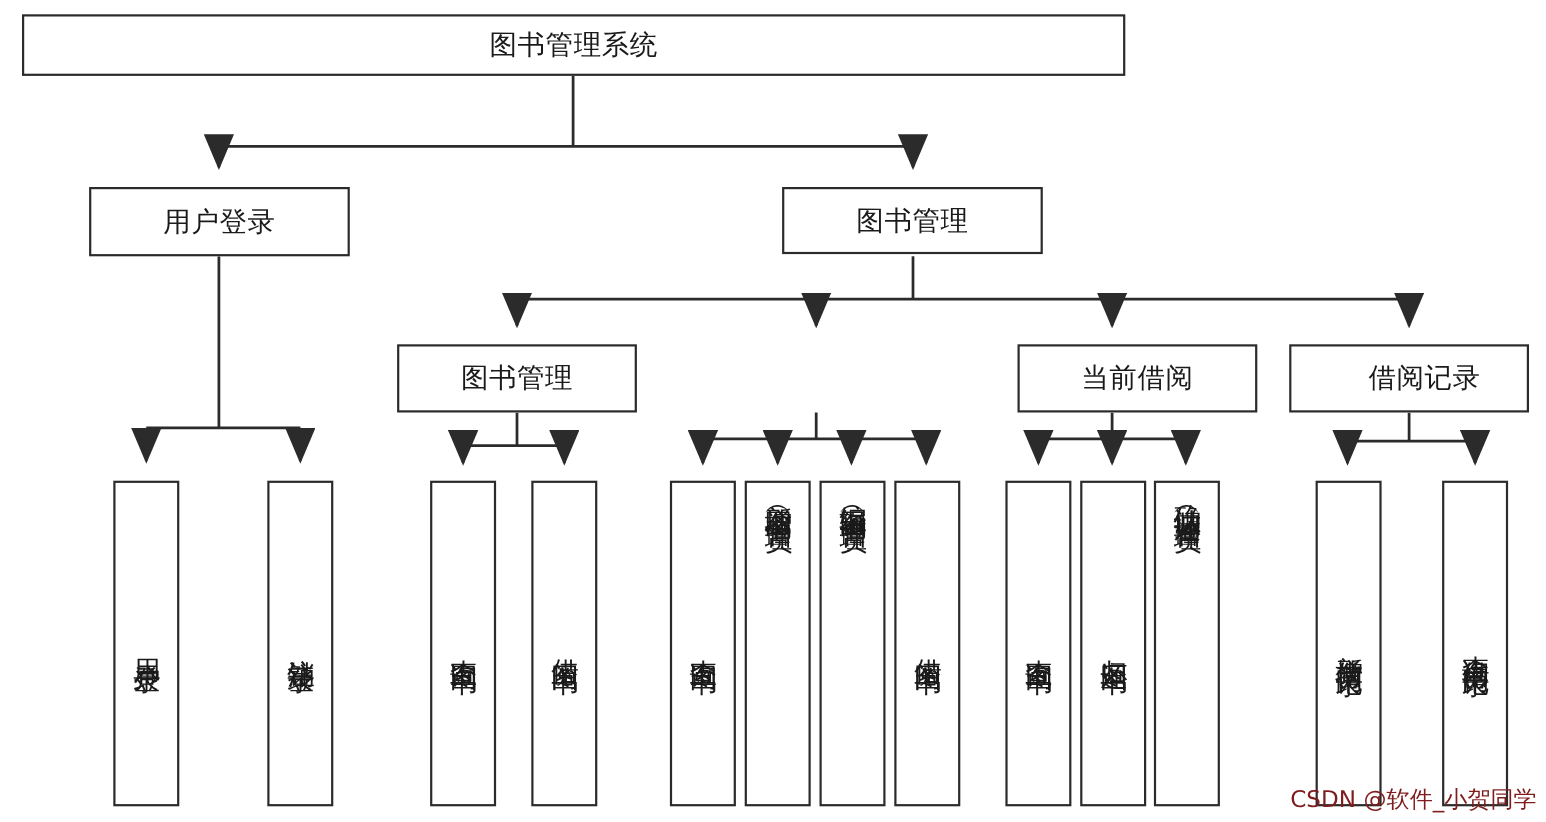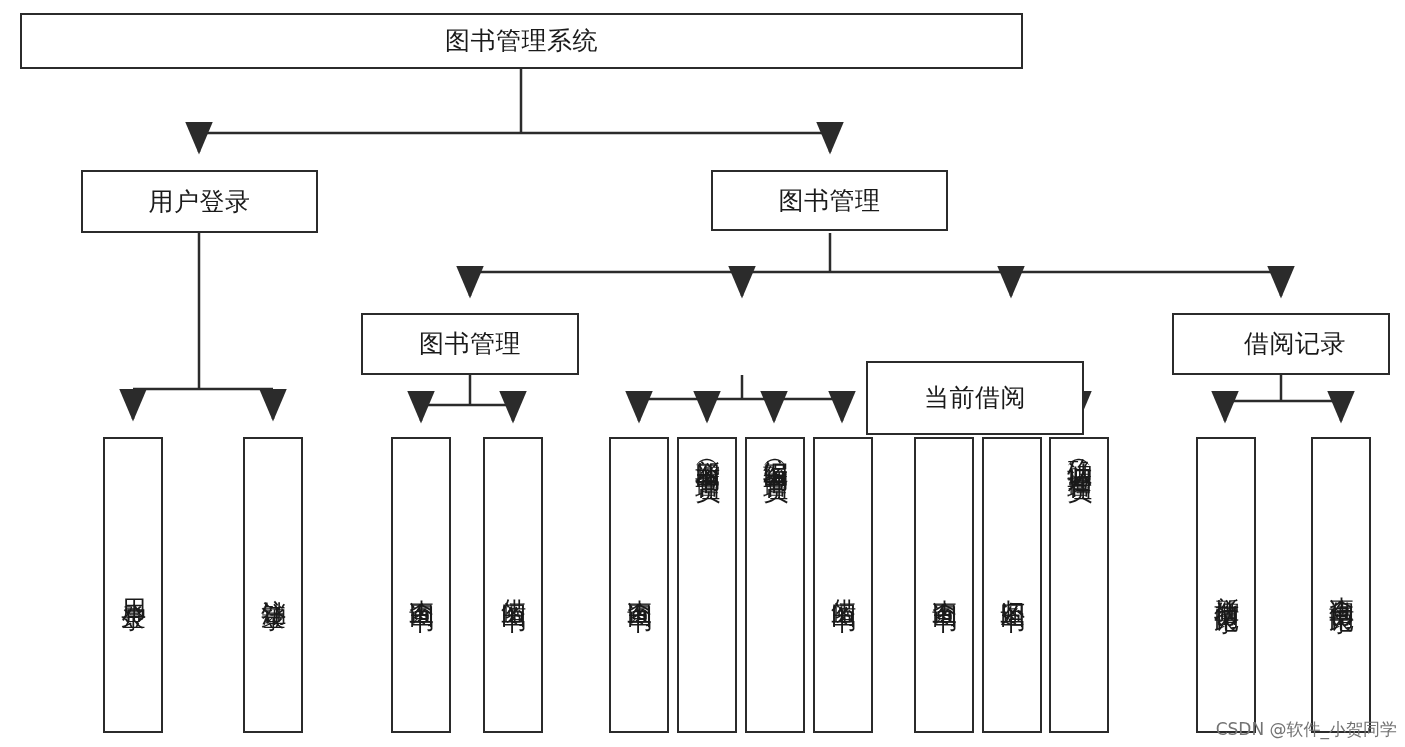--- a/index.html
+++ b/index.html
@@ -66,22 +66,22 @@
     white-space: nowrap;
   }
   
   .node.vert.center {
     align-items: center;
   }
   .watermark {
     position: absolute;
     right: 8px;
     bottom: 6px;
-    font-size: 17px;
-    color: #737373;
+    font-size: 21px;
+    color: #7f1d1d;
     white-space: nowrap;
     z-index: 5;
     font-family: "DejaVu Sans", "Liberation Sans", sans-serif;
     margin-left: 48px;
   }
 </style>
 </head>
 <body>
 
 <div id="canvas">
@@ -148,21 +148,21 @@
   <div class="node horiz" style="left:81px; top:170px; width:237px; height:63px;">
     <span class="label">用户登录</span>
   </div>
   <div class="node horiz" style="left:711px; top:170px; width:237px; height:61px;">
     <span class="label">图书管理</span>
   </div>
 
   <div class="node horiz" style="left:361px; top:313px; width:218px; height:62px;">
     <span class="label">图书管理</span>
   </div>
-  <div class="node horiz" style="left:866px; top:313px; width:218px; height:74px;margin-top:48px;">
+  <div class="node horiz" style="left:925px; top:313px; width:218px; height:62px;">
     <span class="label">当前借阅</span>
   </div>
   <div class="node horiz" style="left:1172px; top:313px; width:218px; height:62px;padding-left:28px;">
     <span class="label">借阅记录</span>
   </div>
 
   <div class="node vert center" style="left:103px; top:437px; width:60px; height:296px;">
     <span class="label">用户登录</span>
   </div>
   <div class="node vert center" style="left:243px; top:437px; width:60px; height:296px;">

